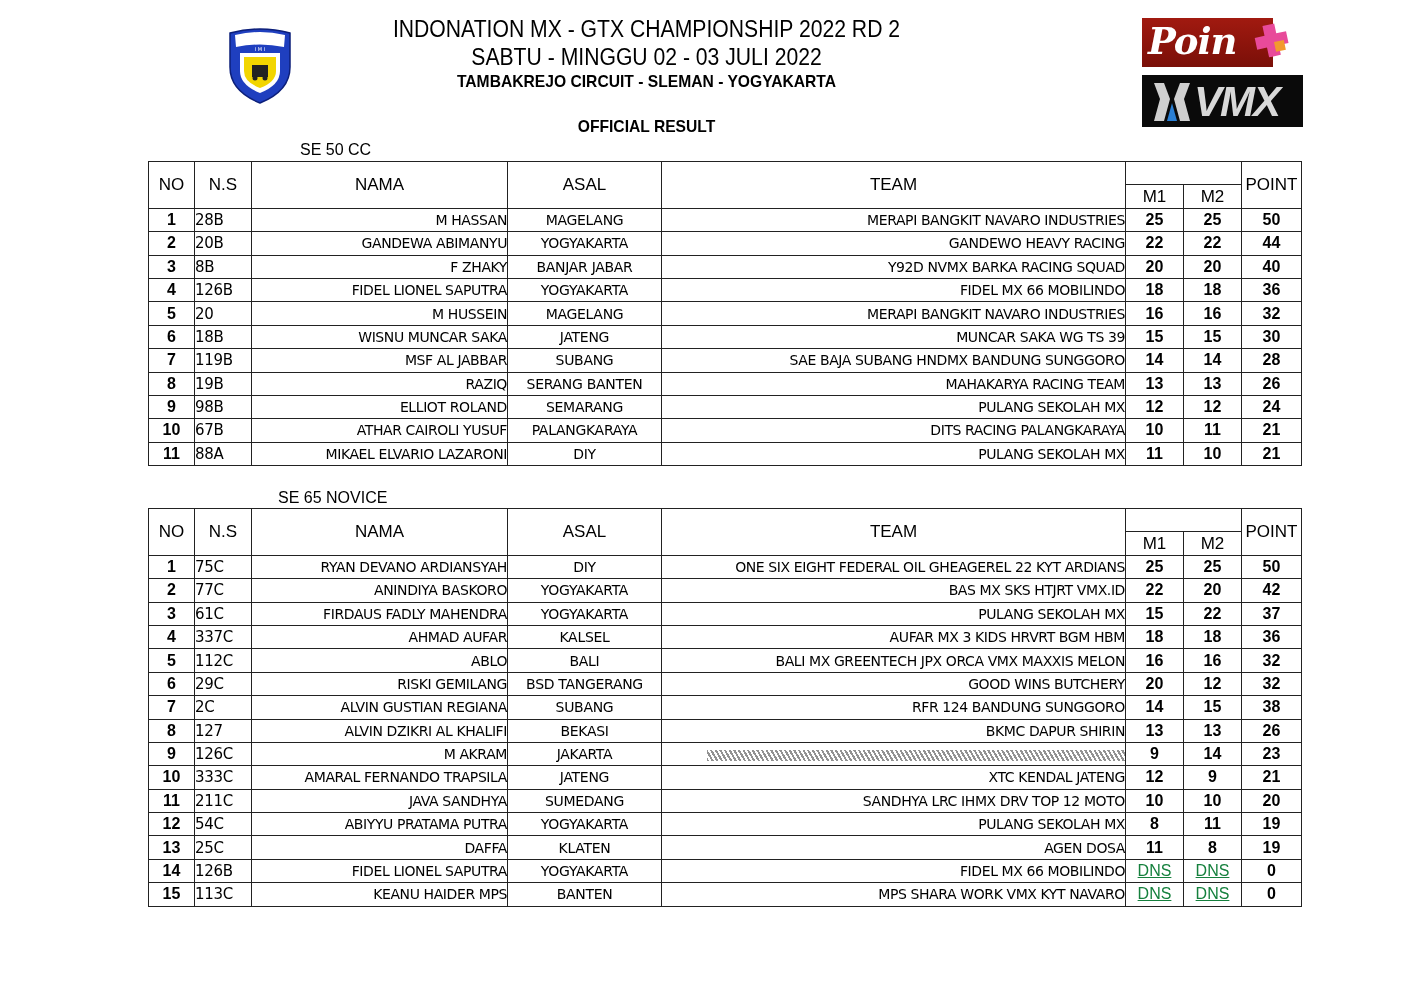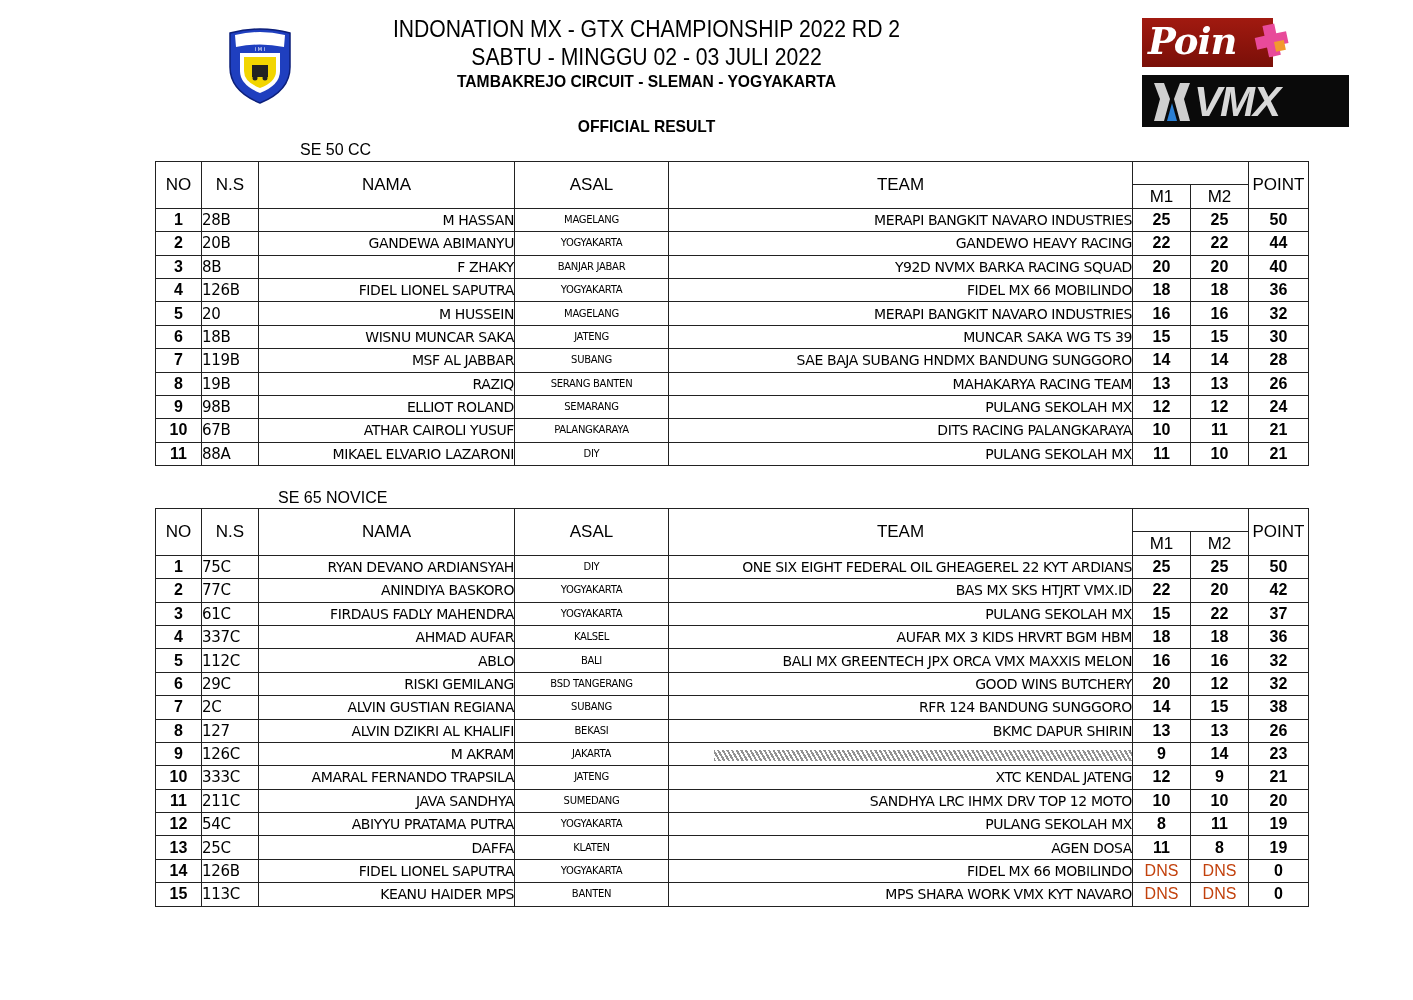--- a/index.html
+++ b/index.html
@@ -7,41 +7,41 @@
 
   .hdr-title { position: absolute; left: 0; width: 1413px; text-align: center; transform: scaleX(0.92); }
   #t1 { top: 16px; font-size: 23px; left: -60px; }
   #t2 { top: 44px; font-size: 23px; left: -60px; }
   #t3 { top: 72px; font-size: 17px; font-weight: bold; left: -60px; }
   #t4 { top: 117px; font-size: 17px; font-weight: bold; left: -60px; }
 
   .logo-imi { position: absolute; left: 226px; top: 27px; width: 68px; height: 78px; }
   .logo-poin { position: absolute; left: 1142px; top: 18px; width: 131px; height: 49px; background: linear-gradient(180deg,#a11a10,#7a0f08); }
   .logo-poin .txt { position: absolute; left: 6px; top: 1px; font-family: "DejaVu Serif", serif; font-weight: bold; font-style: italic; font-size: 37px; color: #fff; letter-spacing: -1px; }
-  .logo-vmx { position: absolute; left: 1142px; top: 75px; width: 161px; height: 52px; background: #0a0a0a; padding-left: 46px; }
+  .logo-vmx { position: absolute; left: 1142px; top: 75px; width: 161px; height: 52px; background: #0a0a0a; }
   .logo-vmx .txt { position: absolute; left: 52px; top: 3px; font-weight: bold; font-style: italic; font-size: 42px; color: #d8d8d8; letter-spacing: -2px; }
 
   .section-label { position: absolute; font-weight: normal; font-size: 16px; }
   #sec1 { left: 300px; top: 141px; }
   #sec2 { left: 278px; top: 489px; }
 
-  table.result { position: absolute; left: 155px; border-collapse: collapse; table-layout: fixed; width: 1153px; }
+  table.result { position: absolute; left: 148px; border-collapse: collapse; table-layout: fixed; width: 1153px; }
   #tbl1 { top: 161px; }
   #tbl2 { top: 508px; }
   table.result td, table.result th { border: 1.5px solid #222; padding: 0; height: 22.4px; line-height: 20px; white-space: nowrap; overflow: hidden; }
   table.result th { font-weight: normal; font-size: 17px; }
   th.hmain { height: 44px; }
   th.hsub { height: 21px; font-size: 16px; }
   th.hblank { height: 21px; }
   td.no { text-align: center; font-weight: bold; font-size: 16px; }
   td.ns { text-align: left; font-family: "DejaVu Sans", sans-serif; font-size: 15px; letter-spacing: -0.3px; }
   td.nama, td.team { text-align: right; padding-left: 2px; font-family: "DejaVu Sans", sans-serif; font-size: 14px; letter-spacing: -0.4px; }
-  td.asal { text-align: center; font-family: "DejaVu Sans", sans-serif; font-size: 10px; letter-spacing: -0.3px; }
+  td.asal { text-align: center; font-family: "DejaVu Sans", sans-serif; font-size: 14px; letter-spacing: -0.3px; }
   td.num { text-align: center; font-weight: bold; font-size: 16px; }
-  td.num.dns { color: #c2410c; font-weight: normal; }
+  td.num.dns { color: #15803d; font-weight: normal; text-decoration: underline; }
   .garbled { display: inline-block; width: 418px; height: 11px; vertical-align: middle; background: repeating-linear-gradient(60deg, #777 0 2px, #fff 2px 4px); opacity: 0.8; }
 </style>
 </head>
 <body>
 
 <div class="logo-imi">
   <svg width="68" height="78" viewBox="0 0 68 78">
     <path d="M4 6 Q34 -2 64 6 L64 40 Q64 64 34 76 Q4 64 4 40 Z" fill="#1f3fbf" stroke="#0c1f7a" stroke-width="1.5"></path>
     <path d="M9 8 Q34 2 59 8 L58 20 Q34 15 10 20 Z" fill="#ffffff"></path>
     <path d="M14 26 L54 26 L54 44 Q54 58 34 66 Q14 58 14 44 Z" fill="#ffffff"></path>

